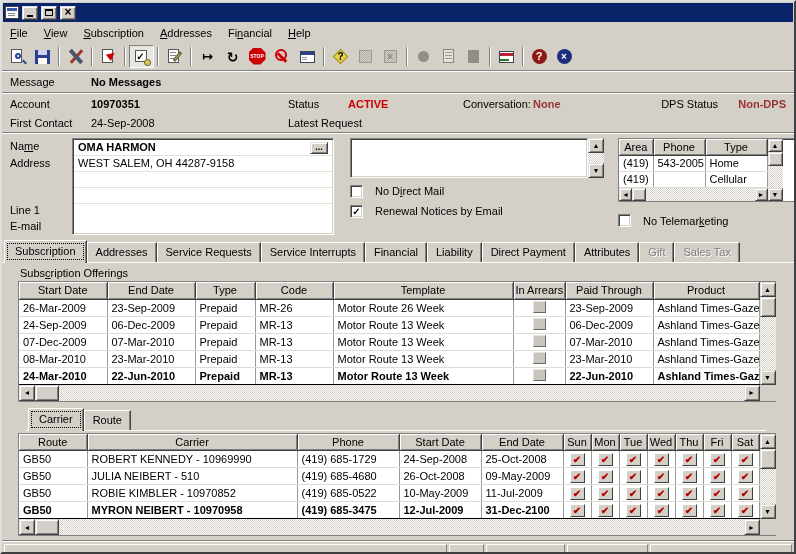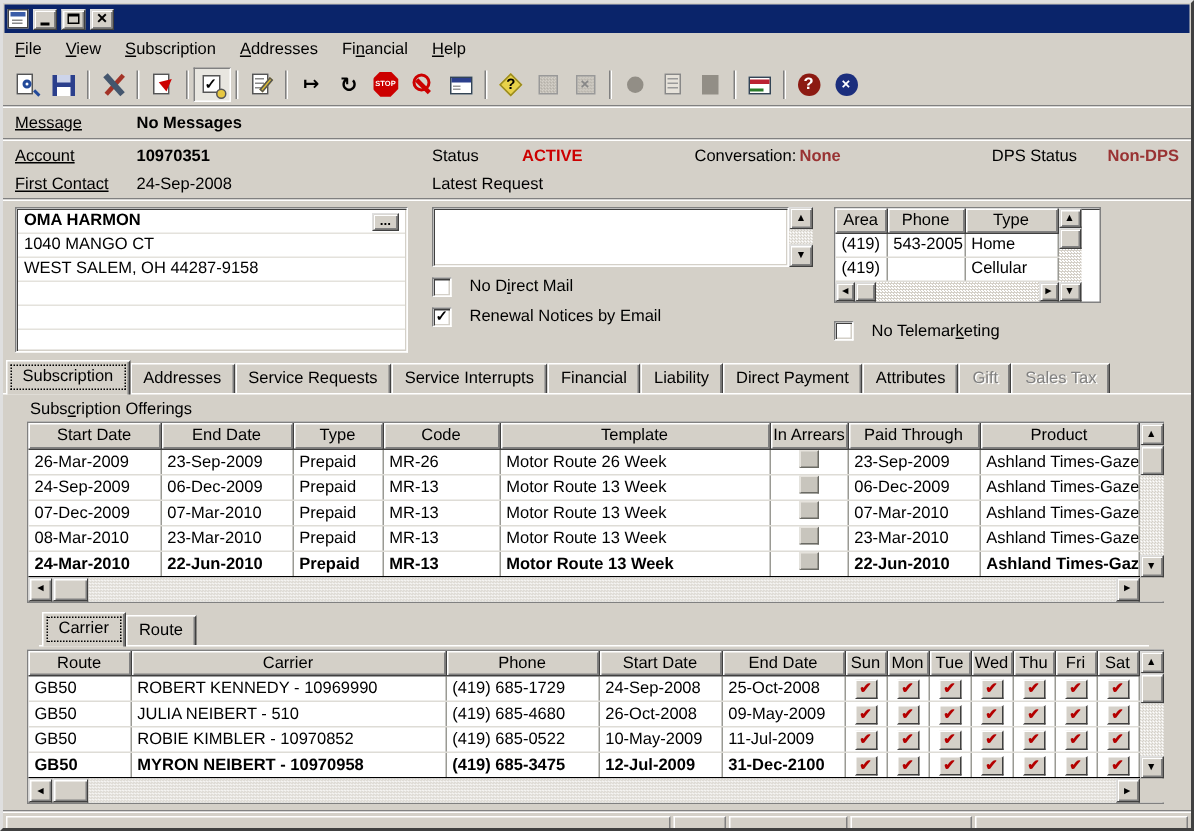--- a/index.html
+++ b/index.html
@@ -46,21 +46,21 @@
   .tsep { width:2px; height:19px; border-left:1px solid #808080; border-right:1px solid #fff; margin:0 3px; }
   .ic { position:relative; width:20px; height:20px; display:block; }
   .etched { height:2px; border-top:1px solid #808080; border-bottom:1px solid #fff; }
   
   .row { display:flex; align-items:center; padding:0 8px; }
   .msgrow { height:20px; } .acctrow { height:20px; } .fcrow { height:18px; }
   .lbl { color:#000; }
   .bold { font-weight:bold; }
   .red  { color:var(--active-red,#cc0000); font-weight:bold; }
   .dred { color:var(--dark-red,#993333); font-weight:bold;text-align:center; }
-  .w80{width:81px;text-decoration:underline;} .w197{width:197px;} .w60{width:60px;} .w115{width:115px;} .w70{width:70px;}
+  .w80{width:81px;} .w197{width:197px;} .w60{width:60px;} .w115{width:115px;} .w70{width:70px;}
   .spacer{flex:1;}
   
   .details { display:flex; padding:4px 8px 6px; height:104px; }
   .lblcol { position:relative; width:62px; flex:none; }
   .lblcol span { position:absolute; left:0; }
   .sunken {
     background:#fff;
     border:1px solid; border-color:#808080 #fff #fff #808080;
     box-shadow:inset 1px 1px 0 #404040, inset -1px -1px 0 #d4d0c8;
   }
@@ -328,26 +328,31 @@
 
   <div class="row fcrow">
     <span class="lbl w80">First Contact</span>
     <span class="w197">24-Sep-2008</span>
     <span class="lbl">Latest Request</span>
     <span></span>
   </div>
   <div class="etched"></div>
 
   <div class="details">
+    <div class="lblcol">
+      <span style="top:2px">Na<u>m</u>e</span>
+      <span style="top:19px">Address</span>
+      <span style="top:66px">Line 1</span>
+      <span style="top:82px">E-mail</span>
+    </div>
     <div class="fieldbox sunken">
       <div class="frow namerow">
         <span class="nm">OMA HARMON</span>
         <span class="dots-btn">...</span>
       </div>
-      <div class="frow">1040 MANGO CT</div>
       <div class="frow">WEST SALEM, OH  44287-9158</div>
       <div class="frow"></div>
       <div class="frow"></div>
       <div class="frow" style="border-bottom:none"></div>
     </div>
 
     <div class="midcol">
       <div class="notes">
         <div class="ntext sunken"></div>
         <div class="vbar" id="notes-scroll">

